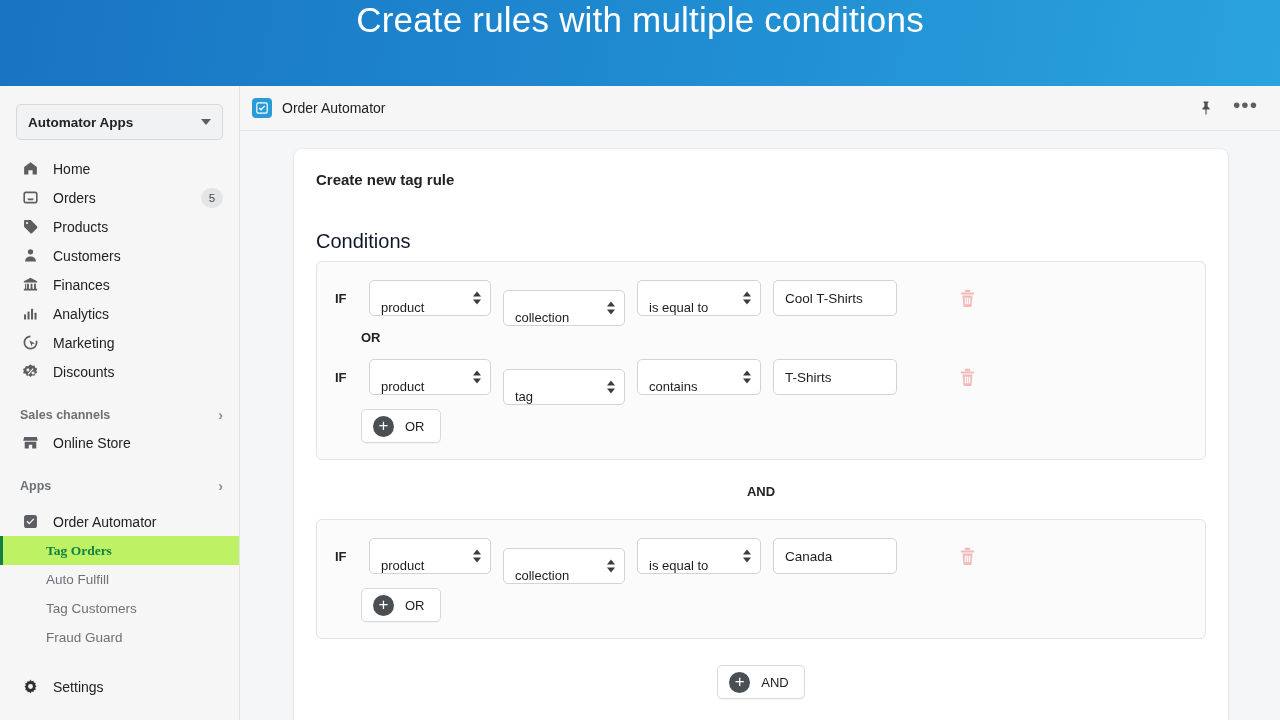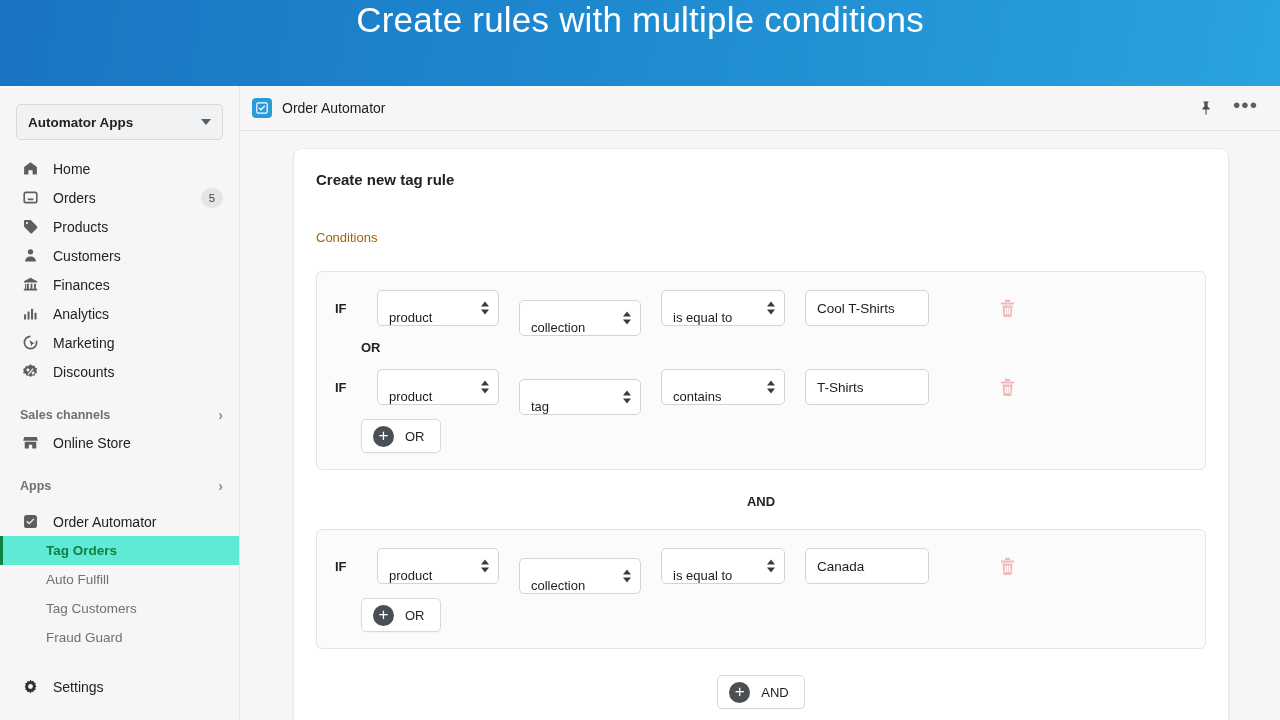--- a/index.html
+++ b/index.html
@@ -100,23 +100,24 @@
 
   .sub-item {
     display: flex; align-items: center;
     height: 29px;
     padding-left: 46px;
     font-size: 13.5px;
     color: #6d7175;
     position: relative;
   }
   .sub-item.active {
-    background: #5eead4;
+    background: #bef264;
     color: #108043;
     font-weight: bold;
+    font-family: Liberation Serif, serif;
   }
   .sub-item.active::before {
     content: "";
     position: absolute; left: 0; top: 0; bottom: 0;
     width: 3px; background: #108043;
   }
 
   .spacer-8 { height: 8px; }
   .spacer-20 { height: 20px; }
 
@@ -147,31 +148,31 @@
     overflow: hidden;
   }
   .card {
     background: #ffffff;
     border-radius: 8px;
     box-shadow: 0 0 0 1px rgba(63,63,68,0.04), 0 1px 3px rgba(63,63,68,0.1);
     padding: 22px 22px 0 22px;
     height: 600px;
   }
   .card-title { font-size: 15px; font-weight: bold; color: #202223; }
-  .conditions-title { font-size: 13px; color: #a16207; margin-top: 42px; margin-bottom: 26px; }
+  .conditions-title { font-size: 20px; color: #0f172a; margin-top: 42px; margin-bottom: 8px; }
 
   .cond-group {
     border: 1px solid #e3e4e6;
     border-radius: 6px;
     background: #fbfbfb;
     padding: 16px 18px 16px 18px;
   }
   .cond-row {
     display: flex; align-items: center;
-    gap: 20px;
+    gap: 12px;
     height: 40px;
   }
   .if-label {
     font-size: 13px; font-weight: bold; color: #202223;
     width: 22px; flex: 0 0 22px;
   }
   .or-label {
     font-size: 13px; font-weight: bold; color: #202223;
     margin: 12px 0 12px 26px;
   }

